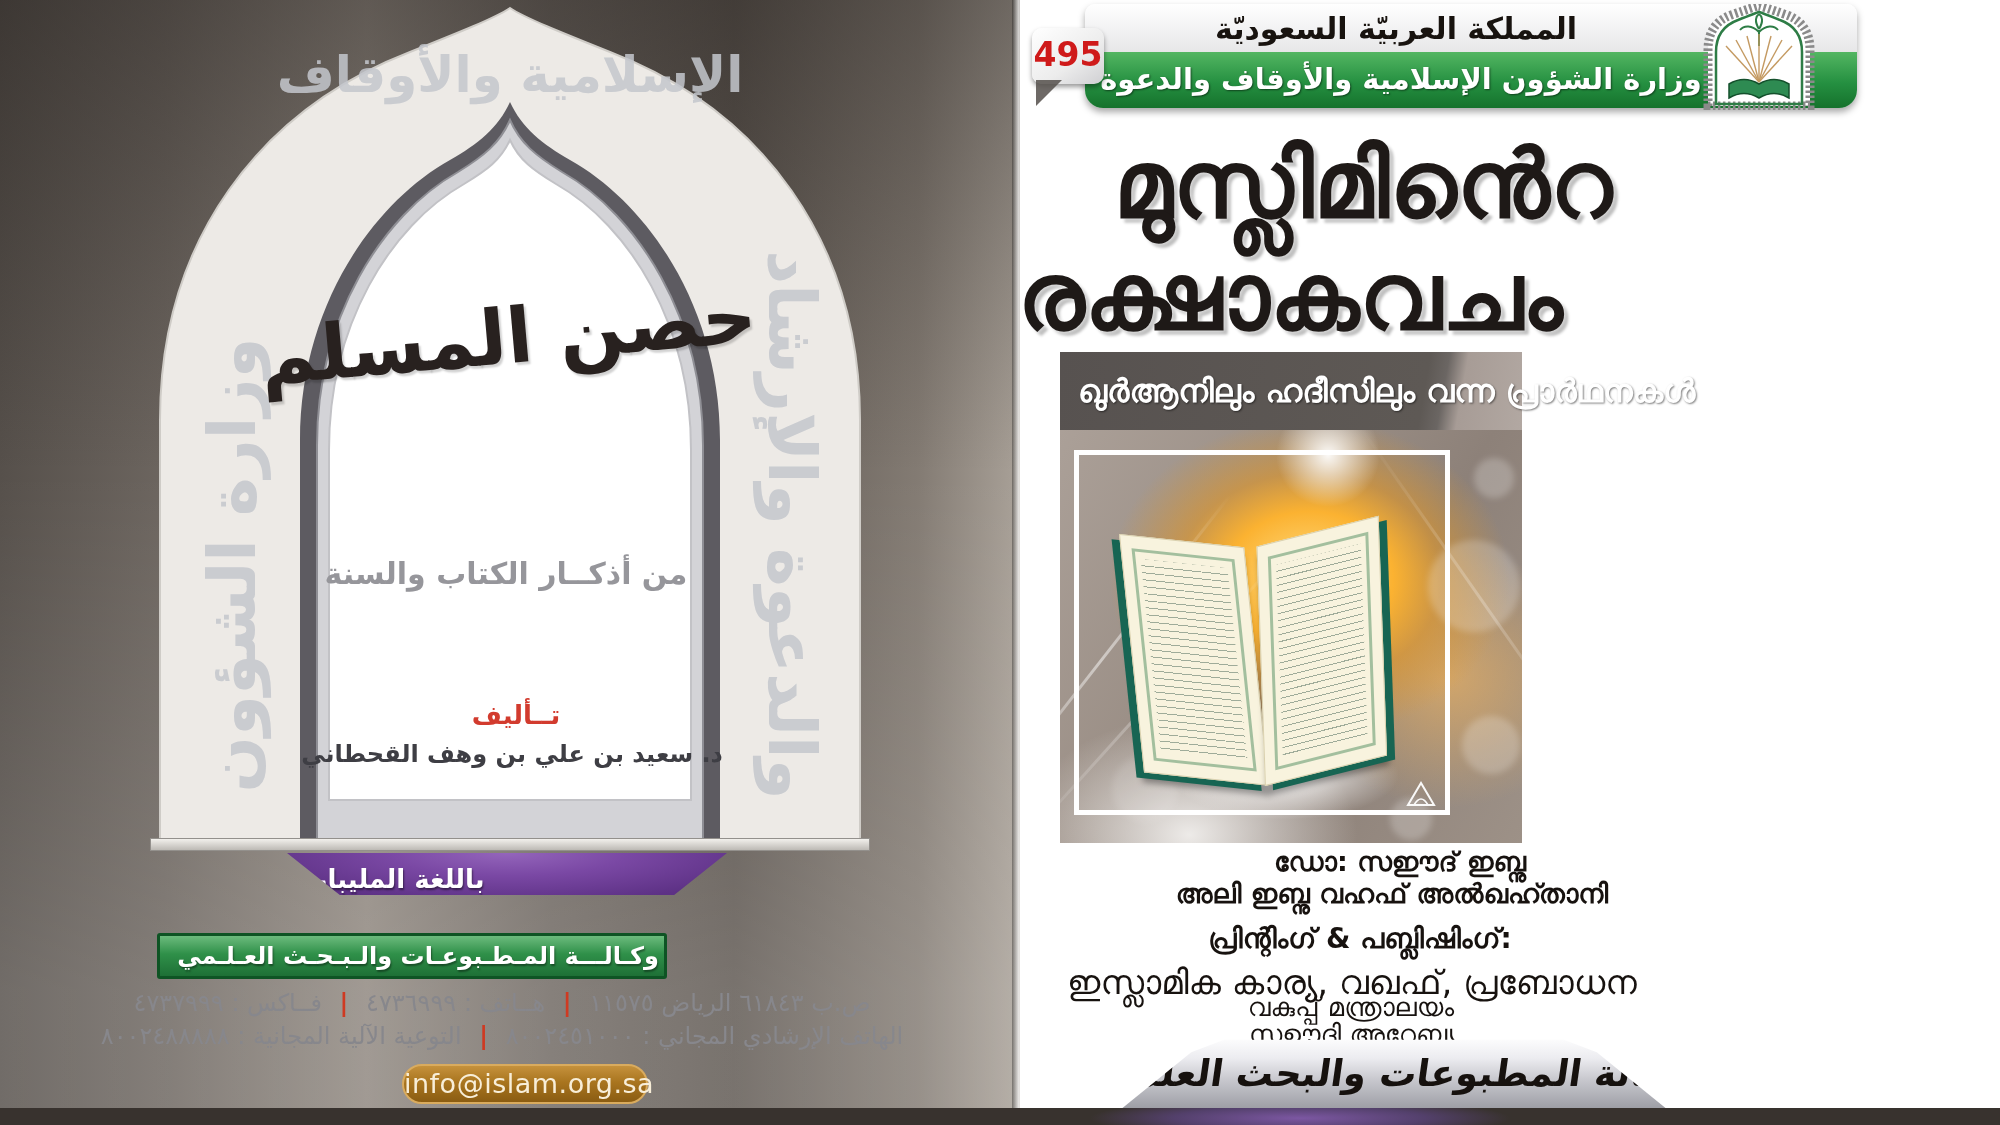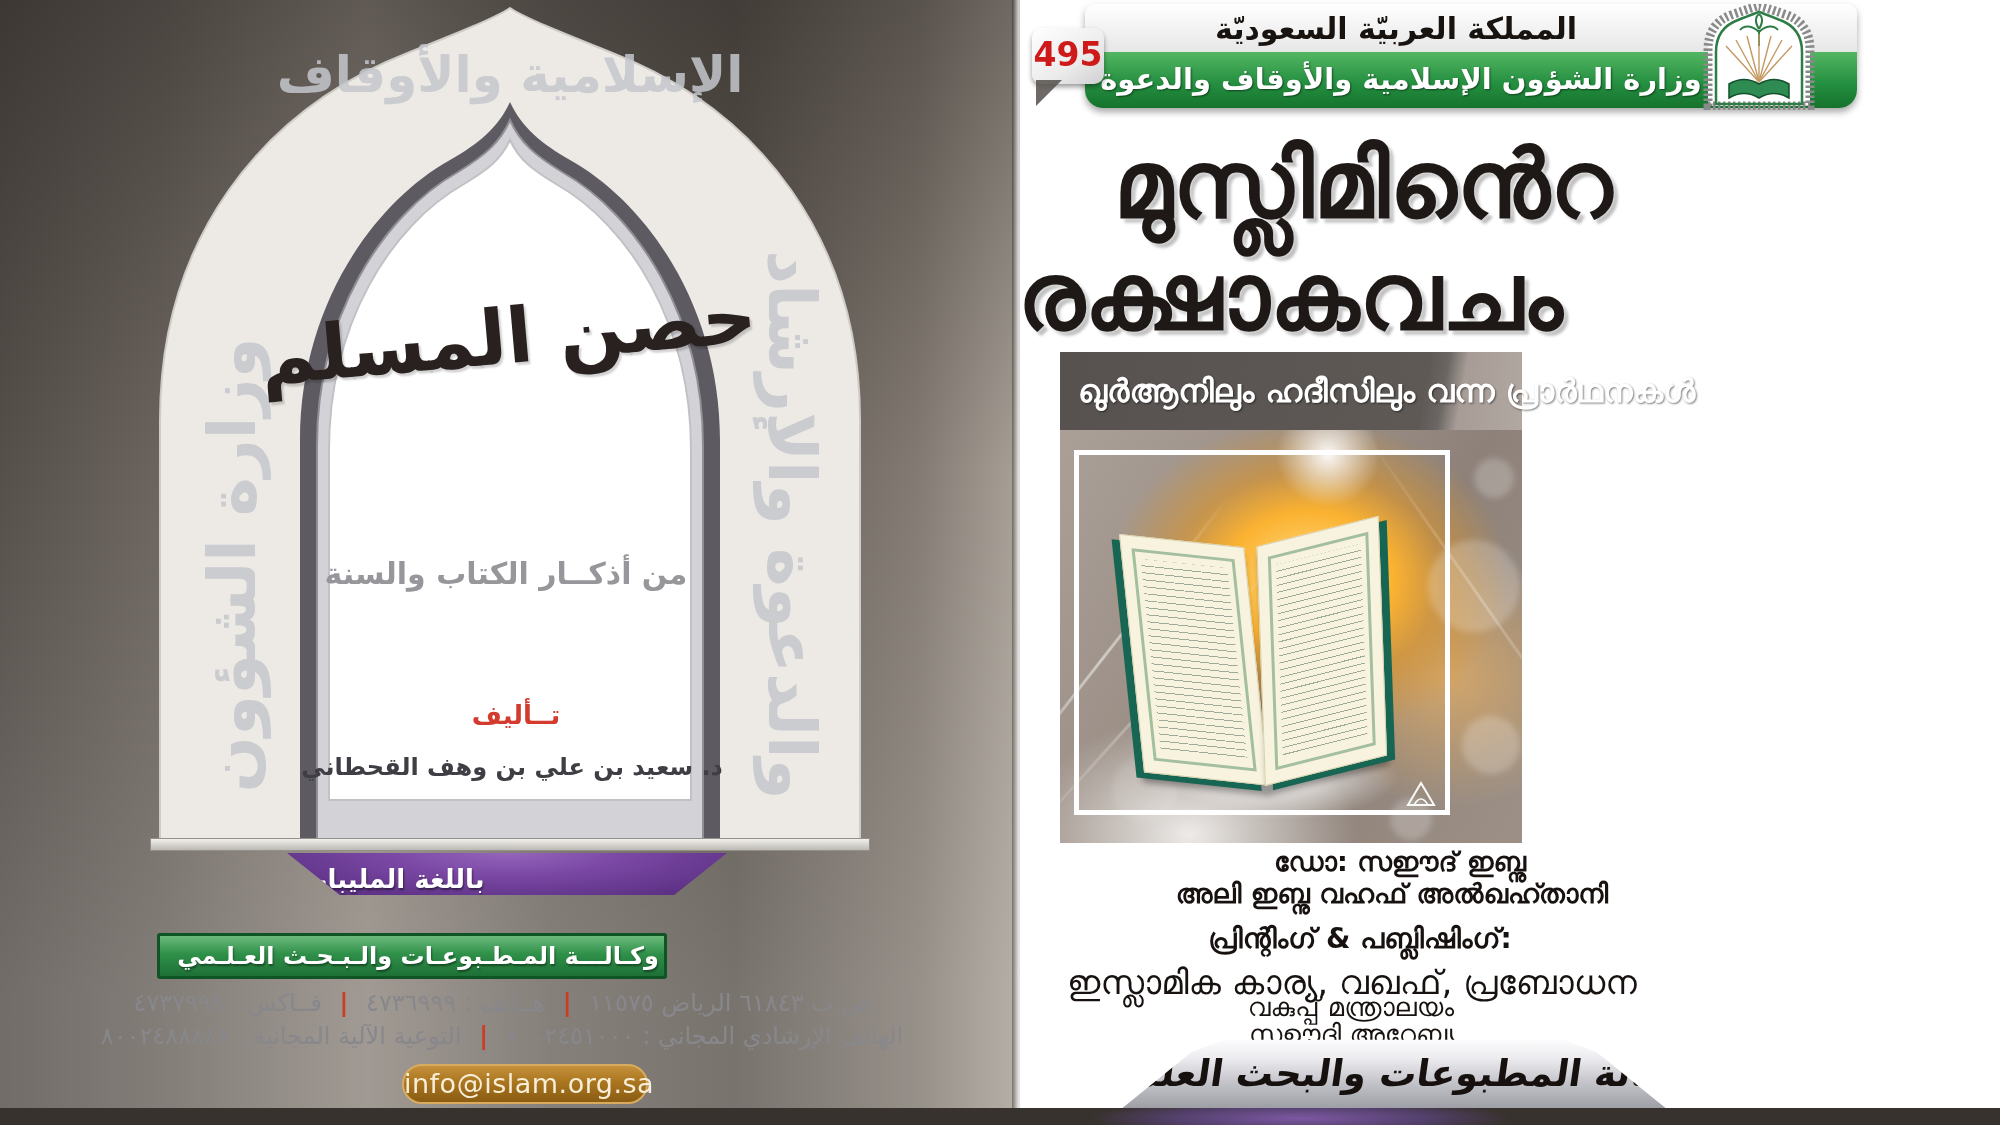--- a/index.html
+++ b/index.html
@@ -11,21 +11,21 @@
     background:
       linear-gradient(to bottom, rgba(20,16,14,.38), rgba(20,16,14,0) 42%, rgba(255,255,255,.16) 88%),
       linear-gradient(to right, #56504b 0%, #6c655f 16%, #8f877f 36%, #6f6862 54%, #5f5852 72%, #837b73 90%, #a9a198 100%);}
   .arch-svg{position:absolute;left:0;top:0;}
 
   .panel-text{position:absolute;text-align:center;white-space:nowrap;transform:translateX(-50%);}
   .title-callig{left:508px;top:292px;font-size:76px;font-weight:bold;color:#28211f;
     transform:translateX(-50%) rotate(-5deg);text-shadow:2px 3px 2px rgba(0,0,0,.18);}
   .subtitle-ar{left:506px;top:556px;font-size:30px;font-weight:bold;color:#96969b;}
   .byline{left:516px;top:700px;font-size:26px;font-weight:bold;color:#d23b2e;}
-  .author-ar{left:512px;top:740px;font-size:24px;font-weight:bold;color:#3e3e44;margin-top:13px;}
+  .author-ar{left:512px;top:740px;font-size:24px;font-weight:bold;color:#3e3e44;}
 
   .lang-banner{position:absolute;left:287px;top:853px;width:440px;height:42px;
     background:radial-gradient(ellipse 60% 120% at 50% 0%, #9465bb 0%, #7a48a4 45%, #5d3185 100%);
     clip-path:polygon(0% 0%,100% 0%,88% 100%,12% 100%);
     color:#fff;font-size:26px;font-weight:bold;text-align:left;line-height:52px;
     text-shadow:1px 2px 2px rgba(0,0,0,.45);}
   .frame-line{position:absolute;left:150px;top:838px;width:720px;height:13px;
     background:linear-gradient(#f2f0ec,#bdbab5);border:1px solid #93908c;box-sizing:border-box;}
 
   .agency-banner{position:absolute;left:157px;top:933px;width:510px;height:46px;

